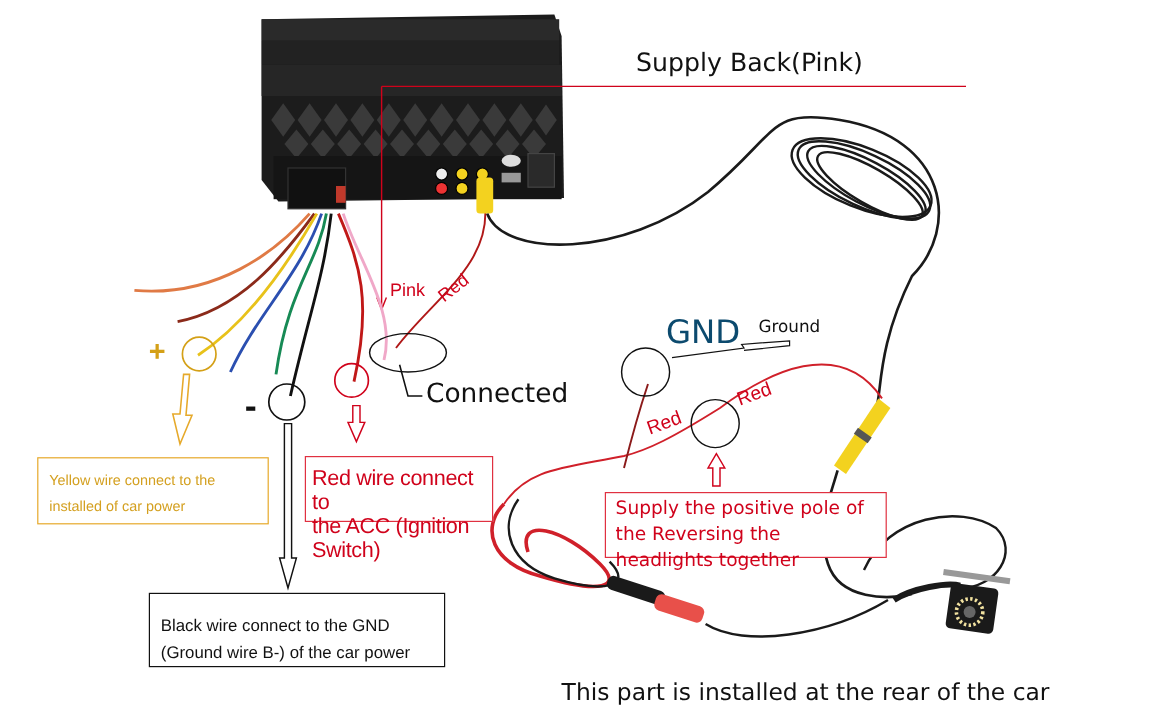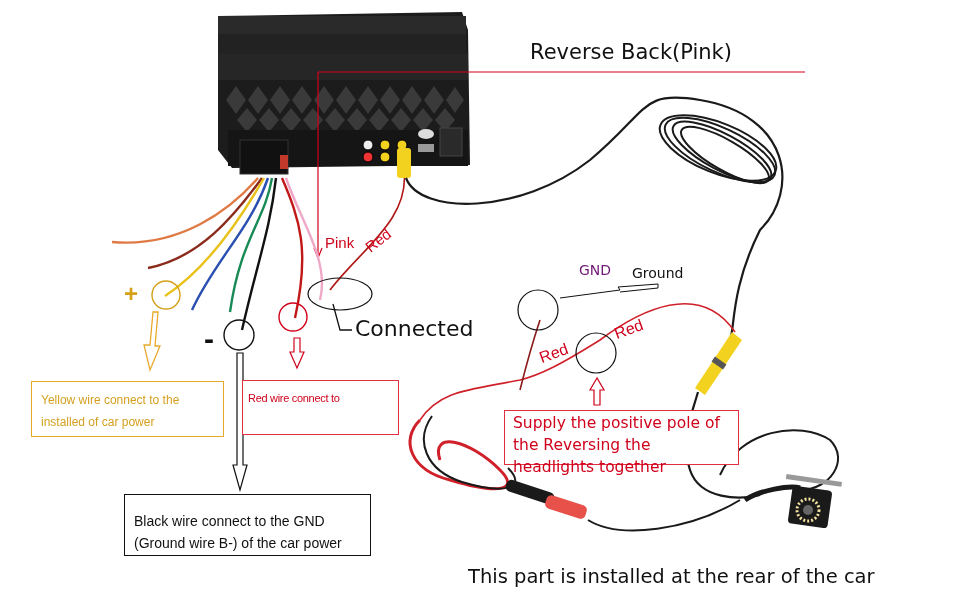--- a/index.html
+++ b/index.html
@@ -1,31 +1,31 @@
 <!DOCTYPE html>
 <html><head>
 <meta charset="utf-8">
 <style>
   html, body { margin: 0; padding: 0; background: #ffffff; }
   body { width: 970px; height: 600px; position: relative; overflow: hidden; font-family: "Liberation Sans", sans-serif; }
   #art { position: absolute; left: 0; top: 0; }
   .lbl { position: absolute; white-space: nowrap; }
   .box { position: absolute; box-sizing: border-box; background: #fff; }
   .title-rev { left: 530px; top: 40px; font-family: "DejaVu Sans", sans-serif; font-size: 21px; color: #111; }
-  .gnd { left: 579px; top: 262px; font-family: "DejaVu Sans", sans-serif; font-size: 14px; color: #701a75; }
+  .gnd { left: 555px; top: 262px; font-family: "DejaVu Sans", sans-serif; font-size: 27px; color: #0c4a6e; }
   .gnd-sub { left: 632px; top: 265px; font-family: "DejaVu Sans", sans-serif; font-size: 14px; color: #111; }
   .connected { left: 355px; top: 316px; font-family: "DejaVu Sans", sans-serif; font-size: 22px; color: #111; }
   .pink { left: 325px; top: 234px; font-size: 15px; color: #d0021b; }
   .red-a { left: 362px; top: 242px; font-size: 15px; color: #d0021b; transform: rotate(-38deg); transform-origin: left top; }
   .red-b { left: 537px; top: 350px; font-size: 16px; color: #d0021b; transform: rotate(-20deg); transform-origin: left top; }
   .red-c { left: 612px; top: 326px; font-size: 16px; color: #d0021b; transform: rotate(-20deg); transform-origin: left top; }
   .plus { left: 124px; top: 280px; font-size: 24px; font-weight: bold; color: #d4a017; }
   .minus { left: 204px; top: 322px; font-size: 30px; font-weight: bold; color: #111; }
   .box-yellow { left: 31px; top: 381px; width: 193px; height: 56px; border: 1.5px solid #e6a92a; padding: 7px 0 0 9px; color: #d4a020; font-size: 12px; line-height: 22px; }
-  .box-red { left: 242px; top: 380px; width: 157px; height: 55px; border: 1.5px solid #e03040; padding: 7px 0 0 5px; color: #d0021b; font-size: 11px; line-height: 20px; letter-spacing: -0.3px; }
+  .box-red { left: 254px; top: 380px; width: 157px; height: 55px; border: 1.5px solid #e03040; padding: 7px 0 0 5px; color: #d0021b; font-size: 18px; line-height: 20px; letter-spacing: -0.3px; }
   .box-supply { left: 504px; top: 410px; width: 235px; height: 55px; border: 1.5px solid #e03040; padding: 1px 0 0 8px; color: #d0021b; font-family: "DejaVu Sans", sans-serif; font-size: 15.5px; line-height: 22px; }
   .box-black { left: 124px; top: 494px; width: 247px; height: 62px; border: 1px solid #111; padding: 15px 0 0 9px; color: #111; font-size: 14px; line-height: 22px; }
   .footer { left: 468px; top: 565px; font-family: "DejaVu Sans", sans-serif; font-size: 19.5px; color: #111; }
   .multiline span { display: block; }
 </style>
 </head>
 <body>
 
 <svg id="art" width="970" height="600" viewBox="0 0 970 600">
 
@@ -143,37 +143,38 @@
     <path d="M237 353 L237 465 L233 465 L240 490 L247 465 L243 465 L243 353 Z"></path>
   </g>
   <g fill="none" stroke="#d0021b" stroke-width="1.2">
     <path d="M294 338 L294 352 L290 352 L297 368 L304 352 L300 352 L300 338 Z"></path>
   </g>
   <g fill="none" stroke="#d0021b" stroke-width="1.2">
     <path d="M597 378 L590 390 L594 390 L594 405 L600 405 L600 390 L604 390 Z"></path>
   </g>
 </svg>
 
-<div class="lbl title-rev">Reverse Back(Pink)</div>
+<div class="lbl title-rev">Supply Back(Pink)</div>
 <div class="lbl gnd">GND</div>
 <div class="lbl gnd-sub">Ground</div>
 <div class="lbl connected">Connected</div>
 <div class="lbl pink">Pink</div>
 <div class="lbl red-a">Red</div>
 <div class="lbl red-b">Red</div>
 <div class="lbl red-c">Red</div>
 <div class="lbl plus">+</div>
 <div class="lbl minus">-</div>
 
 <div class="box box-yellow multiline">
   <span>Yellow wire connect to the</span>
   <span>installed of car power</span>
 </div>
 <div class="box box-red multiline">
   <span>Red wire connect to</span>
+  <span>the ACC (Ignition Switch)</span>
 </div>
 <div class="box box-supply multiline">
   <span>Supply the positive pole of</span>
   <span>the Reversing the</span>
   <span>headlights together</span>
 </div>
 <div class="box box-black multiline">
   <span>Black wire connect to the GND</span>
   <span>(Ground wire B-) of the car power</span>
 </div>

